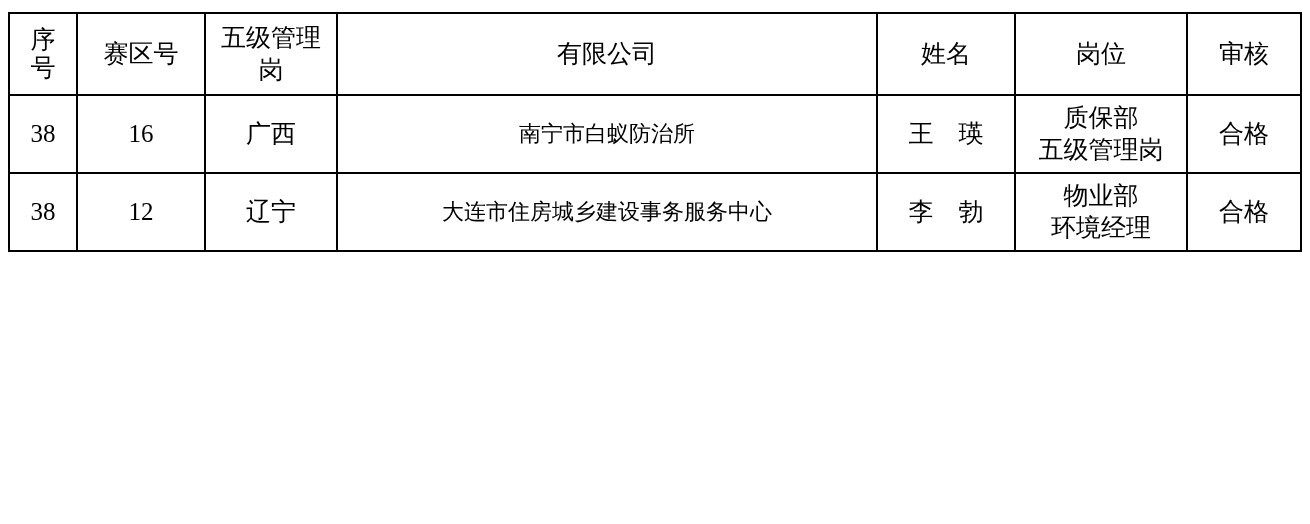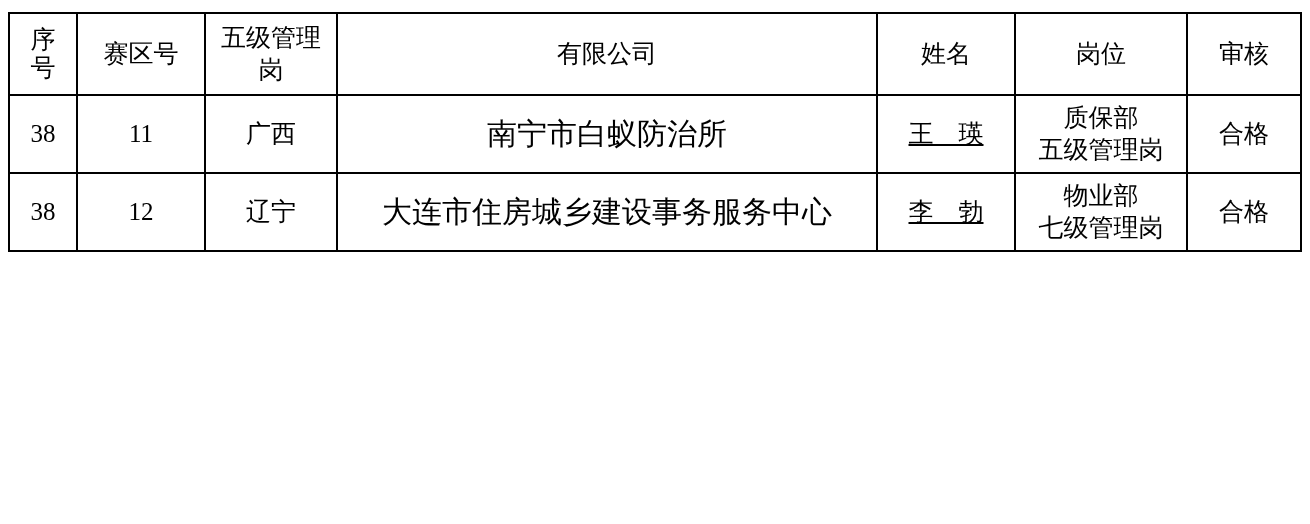--- a/index.html
+++ b/index.html
@@ -56,25 +56,24 @@
 
   .hdr-index {
     line-height: 1.12;
     letter-spacing: 0;
   }
   .hdr-index span { display: block; }
 
   td.unit {
     text-align: left;
     padding-left: 24px;
-    font-size: 30px;
+    font-size: 22px;
   }
   td.person {
     letter-spacing: 0;
-    text-decoration: underline;
   }
   .two-line span { display: block; }
 </style>
 </head>
 <body>
 
 <div class="sheet">
   <table class="roster">
     <colgroup>
       <col class="c-index">
@@ -97,37 +96,37 @@
         <th>五级管理岗</th>
         <th>有限公司</th>
         <th>姓名</th>
         <th>岗位</th>
         <th>审核</th>
       </tr>
     </thead>
     <tbody>
       <tr>
         <td>38</td>
-        <td>11</td>
+        <td>16</td>
         <td>广西</td>
         <td class="unit">南宁市白蚁防治所</td>
         <td class="person">王　瑛</td>
         <td class="two-line">
           <span>质保部</span>
           <span>五级管理岗</span>
         </td>
         <td>合格</td>
       </tr>
       <tr>
         <td>38</td>
         <td>12</td>
         <td>辽宁</td>
         <td class="unit">大连市住房城乡建设事务服务中心</td>
         <td class="person">李　勃</td>
         <td class="two-line">
           <span>物业部</span>
-          <span>七级管理岗</span>
+          <span>环境经理</span>
         </td>
         <td>合格</td>
       </tr>
     </tbody>
   </table>
 </div>
 
 </body></html>

